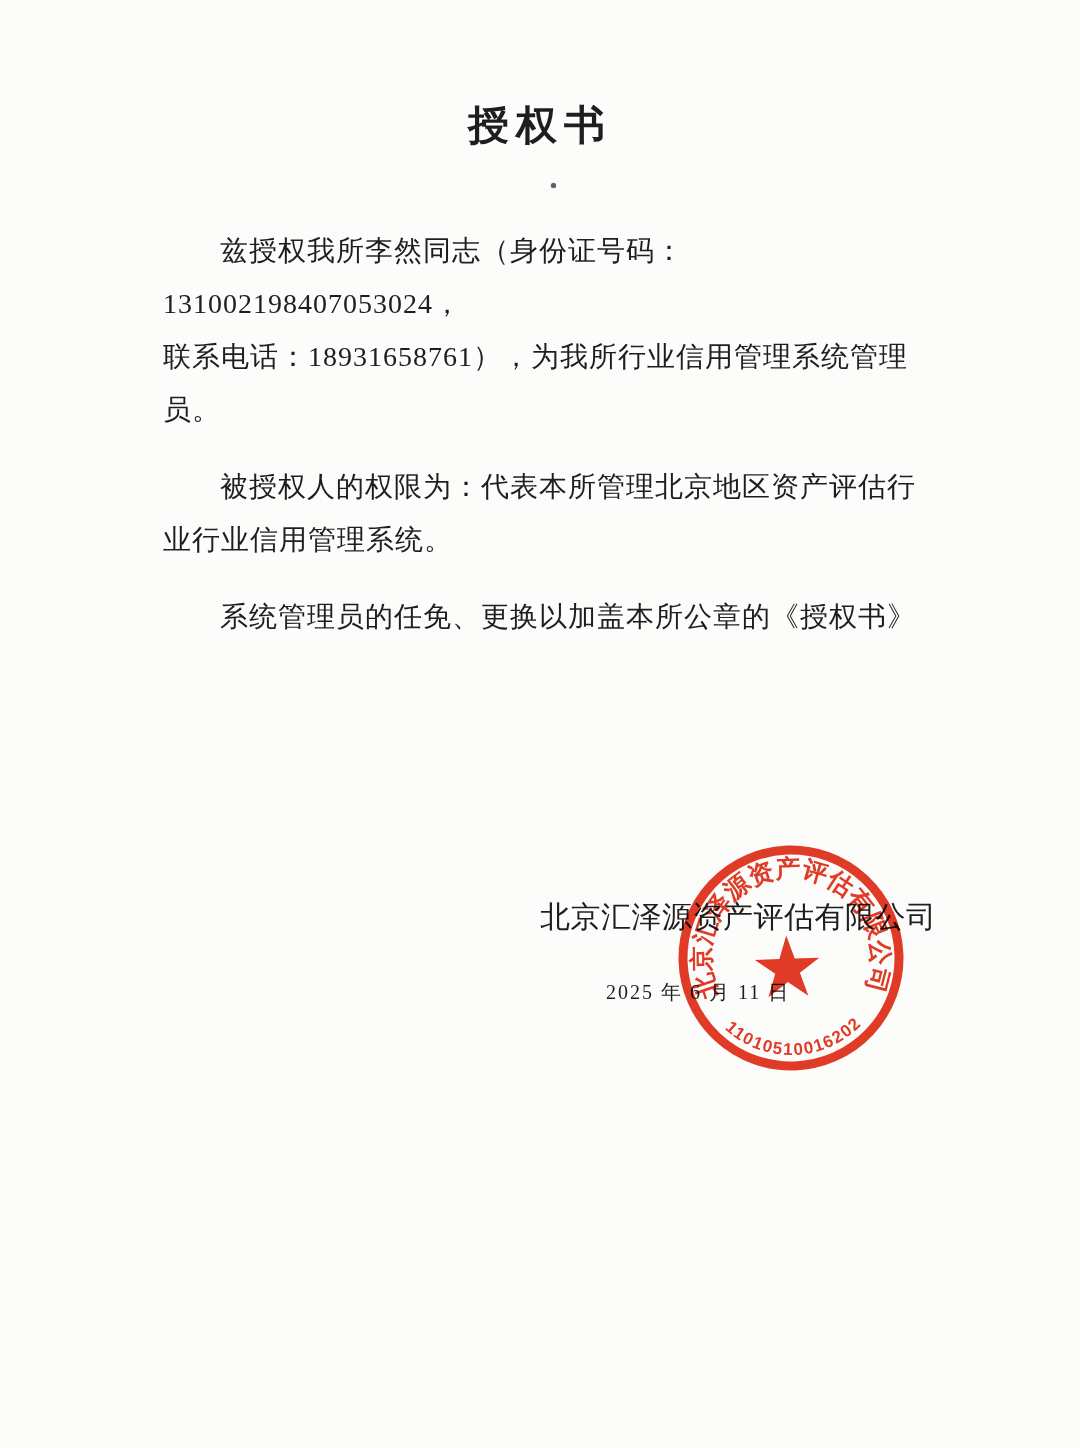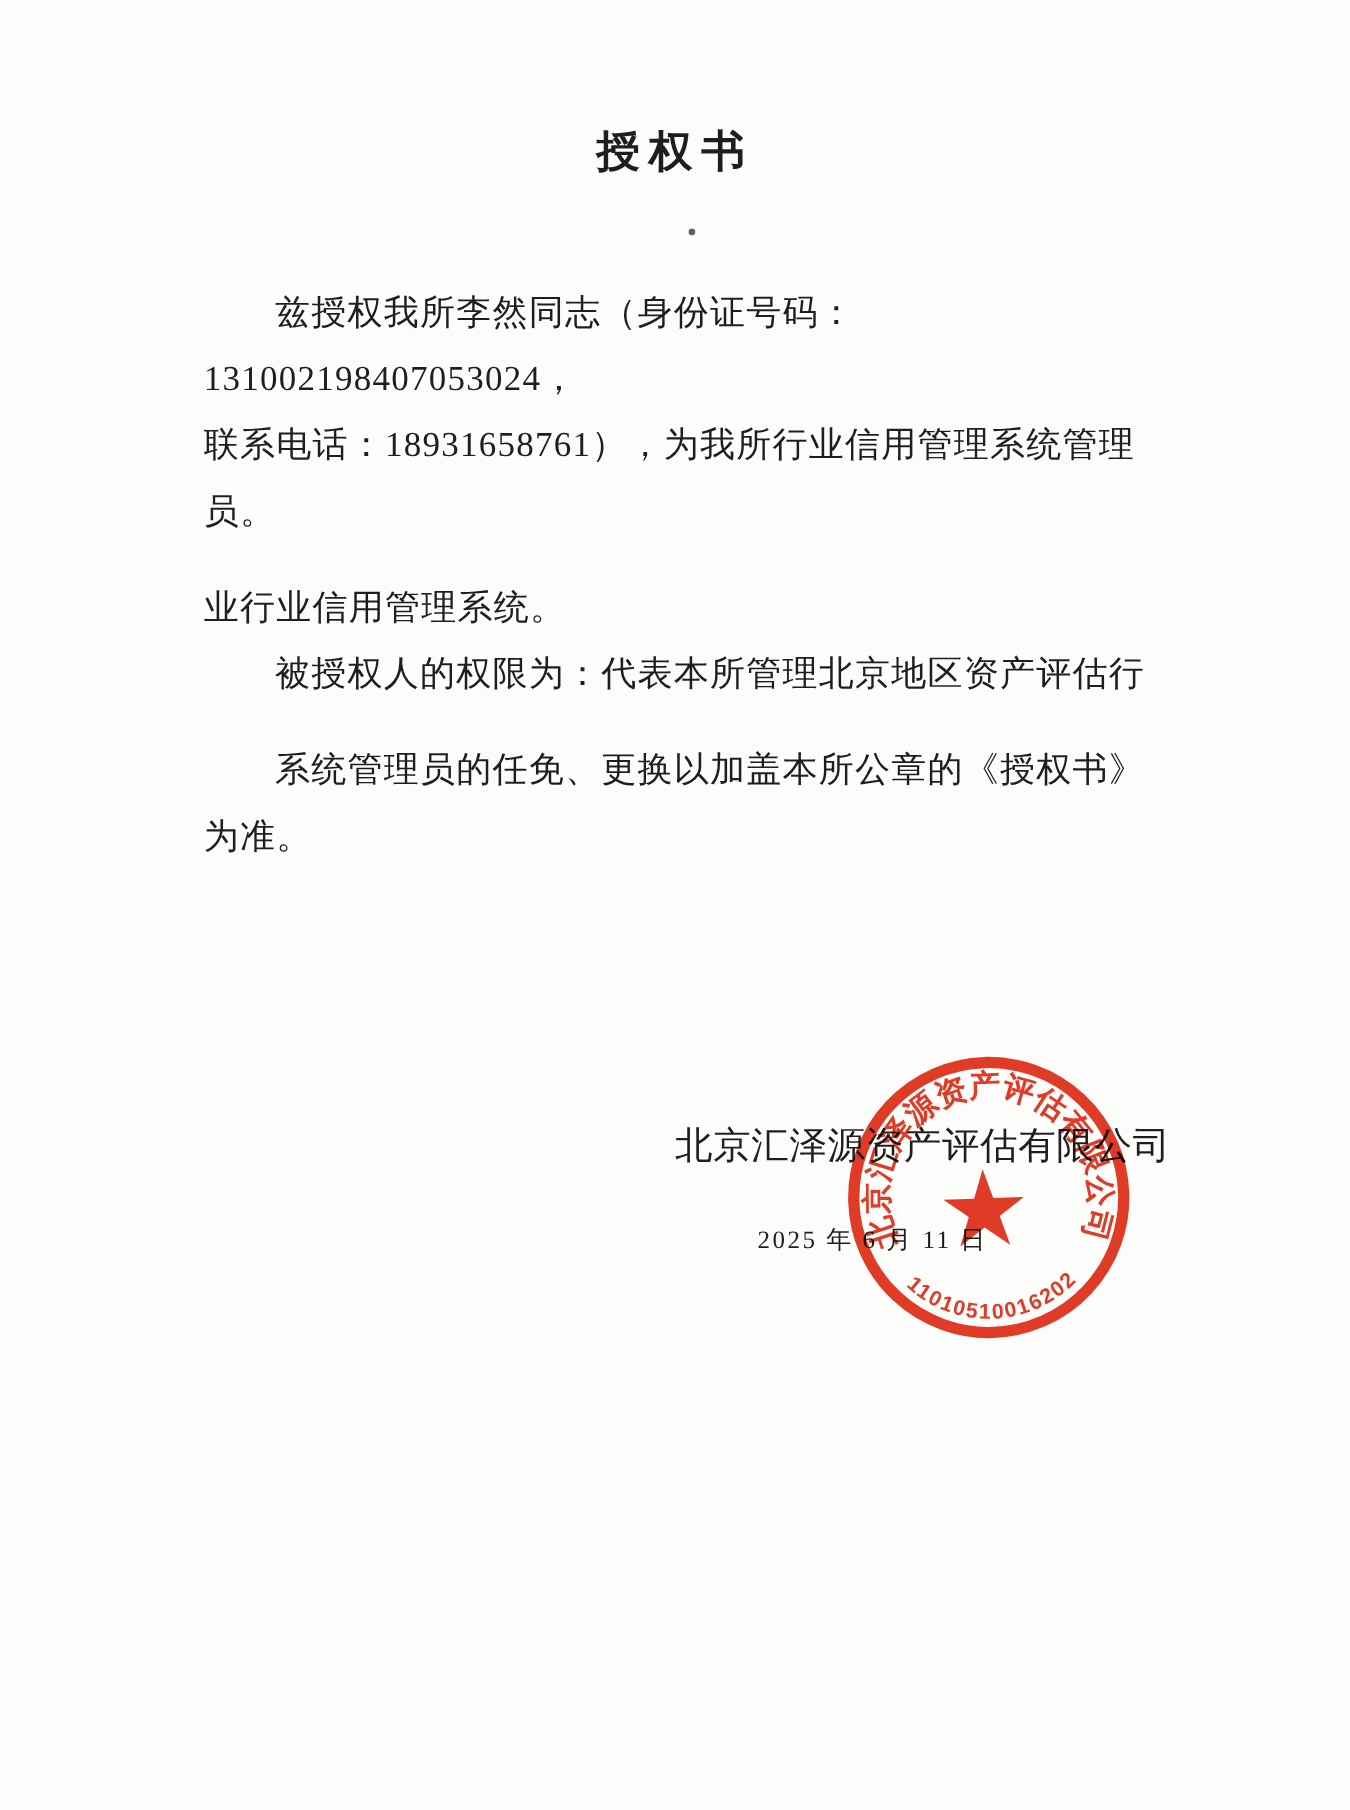--- a/index.html
+++ b/index.html
@@ -11,21 +11,21 @@
     font-family: "Liberation Serif", "DejaVu Serif", serif;
     color: var(--ink);
     position: relative;
     overflow: hidden;
   }
   .page { position: absolute; inset: 0; }
 
   .title {
     position: absolute; top: 98px; left: 0; width: 100%;
     text-align: center;
-    font-size: 35px; font-weight: 700; letter-spacing: 7px;
+    font-size: 41px; font-weight: 700; letter-spacing: 7px;
     margin: 0;
   }
 
   .artifact-dot {
     position: absolute; left: 551px; top: 183px;
     width: 5px; height: 5px; border-radius: 50%;
     background: #474747; opacity: .85;
     box-shadow: 0 0 1px #474747;
   }
 
@@ -74,26 +74,25 @@
   <h1 class="title">授权书</h1>
 
   <div class="artifact-dot"></div>
 
   <div class="doc-body">
     <p class="para">
       <span class="line indent">兹授权我所李然同志（身份证号码：131002198407053024，</span>
       <span class="line">联系电话：18931658761），为我所行业信用管理系统管理员。</span>
     </p>
     <p class="para">
+      <span class="line indent">被授权人的权限为：代表本所管理北京地区资产评估行</span>
       <span class="line">业行业信用管理系统。</span>
-      <span class="line indent">被授权人的权限为：代表本所管理北京地区资产评估行</span>
     </p>
     <p class="para">
       <span class="line indent">系统管理员的任免、更换以加盖本所公章的《授权书》</span>
-      <span class="line">为准。</span>
     </p>
   </div>
 
   <div class="company">北京汇泽源资产评估有限公司</div>
   <div class="date">2025 年 6 月 11 日</div>
 
   <svg class="seal" viewBox="-150 -150 300 300" width="300" height="300" aria-hidden="true">
     <circle class="seal-ring" cx="0" cy="0" r="108"></circle>
     <path id="arcTop" d="M -76.1,27.7 A 81,81 0 1 1 76.1,27.7" fill="none"></path>
     <path id="arcBottom" d="M -74.3,62.4 A 97,97 0 0 0 74.3,62.4" fill="none"></path>

